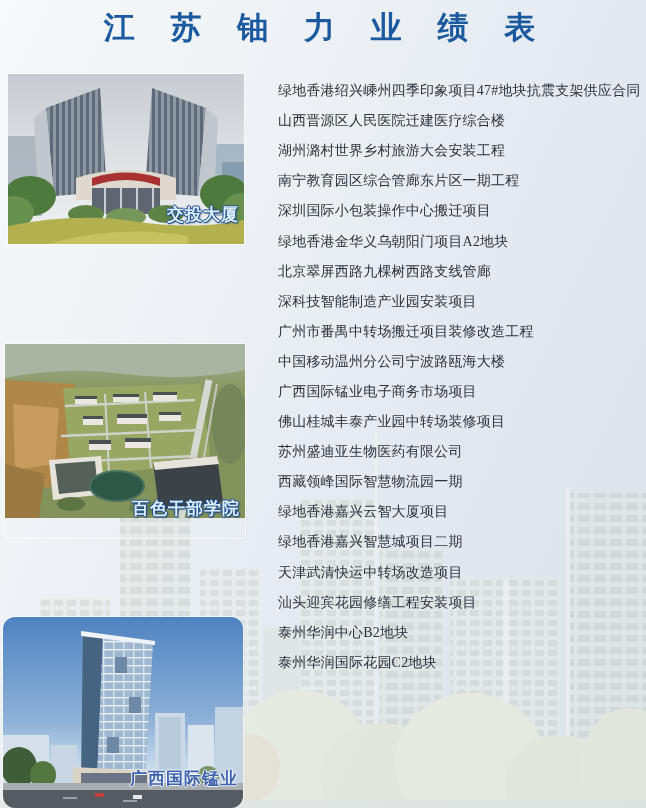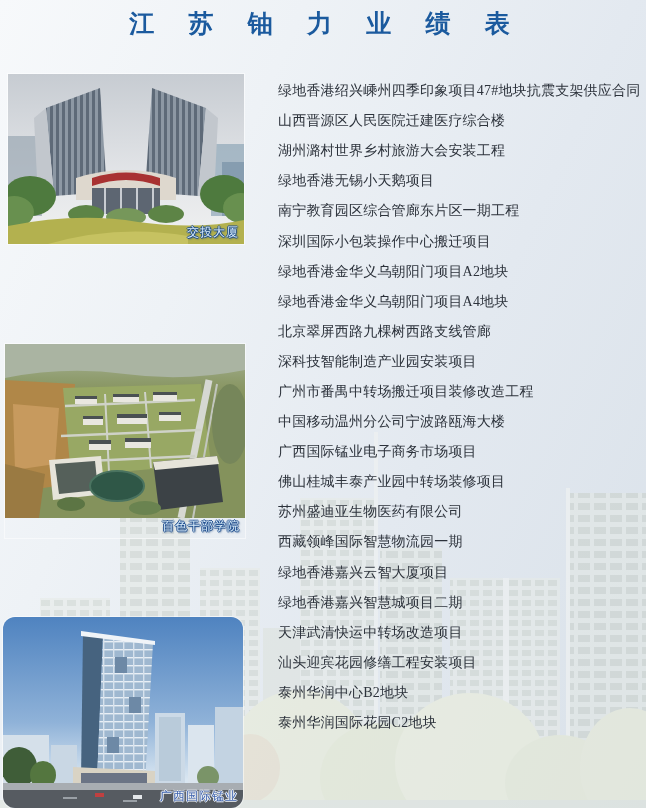--- a/index.html
+++ b/index.html
@@ -7,37 +7,37 @@
     position:relative;
     width:646px;height:808px;
     overflow:hidden;
     background:linear-gradient(115deg,#f7f9fb 0%,#eef2f6 30%,#e3e9f0 62%,#d9e1e9 100%);
     font-family:"Liberation Serif","DejaVu Serif",serif;
   }
   .watermark{position:absolute;left:0;bottom:0;width:646px;height:380px;pointer-events:none;}
   .title{
     position:absolute;top:7px;left:0;width:639px;
     text-align:center;
-    font-size:25px;font-weight:bold;color:#1b5a9e;
+    font-size:31px;font-weight:bold;color:#1b5a9e;
     letter-spacing:14px;text-indent:14px;
   }
   .projects{position:absolute;left:278px;top:76px;width:366px;}
   .row{
     height:30.1px;display:flex;align-items:center;
     font-size:14px;color:#2c323b;letter-spacing:0.2px;
     white-space:nowrap;
   }
   .photo{position:absolute;overflow:hidden;box-shadow:0 0 0 1px rgba(255,255,255,0.5);}
   .photo svg{display:block;}
   .ph1{left:8px;top:74px;width:236px;height:170px;}
   .ph2{left:5px;top:344px;width:240px;height:194px;}
   .ph3{left:3px;top:617px;width:240px;height:191px;border-radius:12px;}
   .caption{
-    position:absolute;right:5px;bottom:3px;
-    font-size:12px;font-weight:normal;letter-spacing:1px;
+    position:absolute;right:5px;bottom:18px;
+    font-size:17px;font-weight:bold;letter-spacing:1px;
     color:#dceffb;
     text-shadow:-1px 0 #1e4d8f,1px 0 #1e4d8f,0 -1px #1e4d8f,0 1px #1e4d8f,1px 1px 2px #123a6e;
   }
   .caption.blue{
     color:#3f63ad;
     text-shadow:-1px 0 #f2f6fb,1px 0 #f2f6fb,0 -1px #f2f6fb,0 1px #f2f6fb;
   }
 </style>
 </head>
 <body>
@@ -209,25 +209,23 @@
       <rect x="92" y="176" width="9" height="4" fill="#c04040"></rect>
       <rect x="130" y="178" width="9" height="4" fill="#e4e7ea"></rect>
     </svg>
     <div class="caption blue">广西国际锰业</div>
   </div>
 
   <div class="projects">
     <div class="row">绿地香港绍兴嵊州四季印象项目47#地块抗震支架供应合同</div>
     <div class="row">山西晋源区人民医院迁建医疗综合楼</div>
     <div class="row">湖州潞村世界乡村旅游大会安装工程</div>
-    <div class="row">绿地香港无锡小天鹅项目</div>
     <div class="row">南宁教育园区综合管廊东片区一期工程</div>
     <div class="row">深圳国际小包装操作中心搬迁项目</div>
     <div class="row">绿地香港金华义乌朝阳门项目A2地块</div>
-    <div class="row">绿地香港金华义乌朝阳门项目A4地块</div>
     <div class="row">北京翠屏西路九棵树西路支线管廊</div>
     <div class="row">深科技智能制造产业园安装项目</div>
     <div class="row">广州市番禺中转场搬迁项目装修改造工程</div>
     <div class="row">中国移动温州分公司宁波路瓯海大楼</div>
     <div class="row">广西国际锰业电子商务市场项目</div>
     <div class="row">佛山桂城丰泰产业园中转场装修项目</div>
     <div class="row">苏州盛迪亚生物医药有限公司</div>
     <div class="row">西藏领峰国际智慧物流园一期</div>
     <div class="row">绿地香港嘉兴云智大厦项目</div>
     <div class="row">绿地香港嘉兴智慧城项目二期</div>

